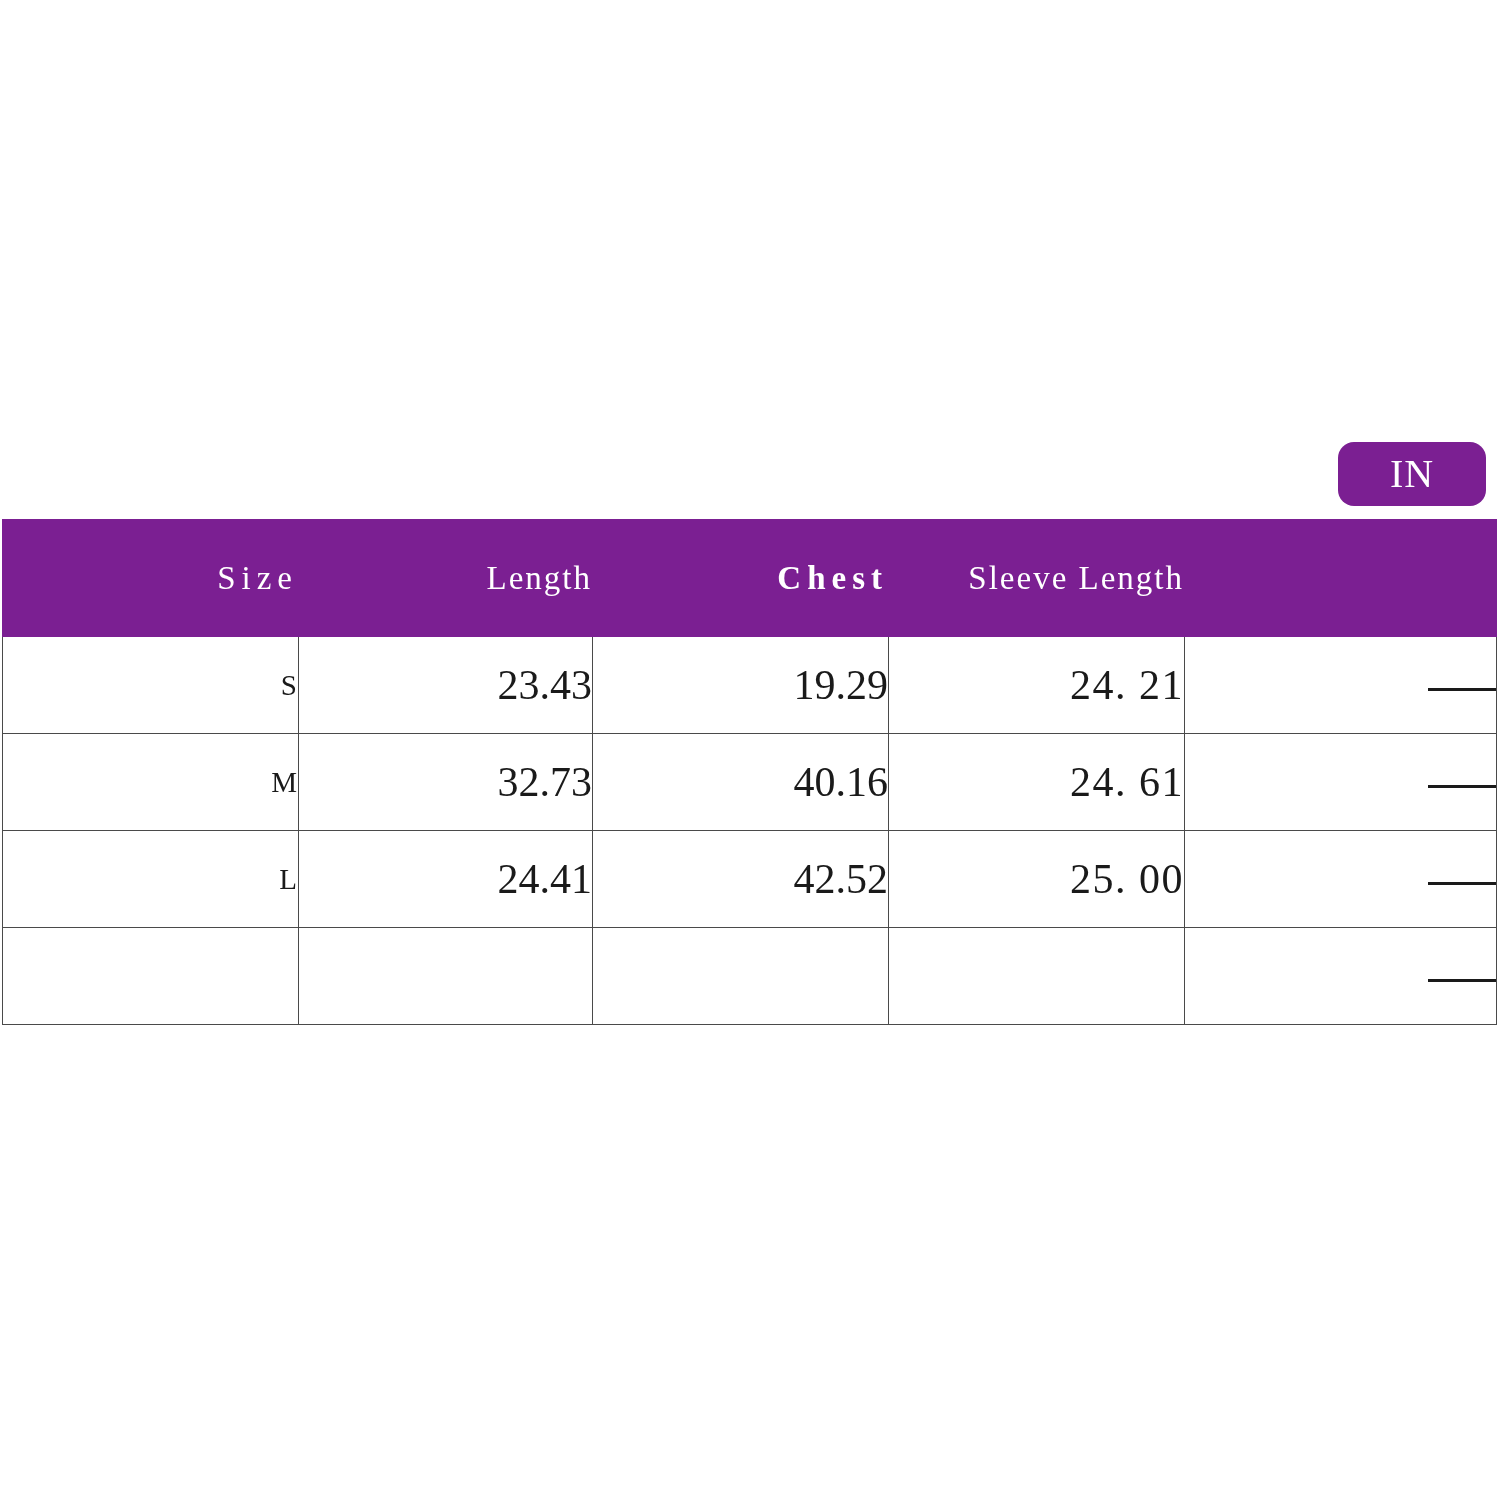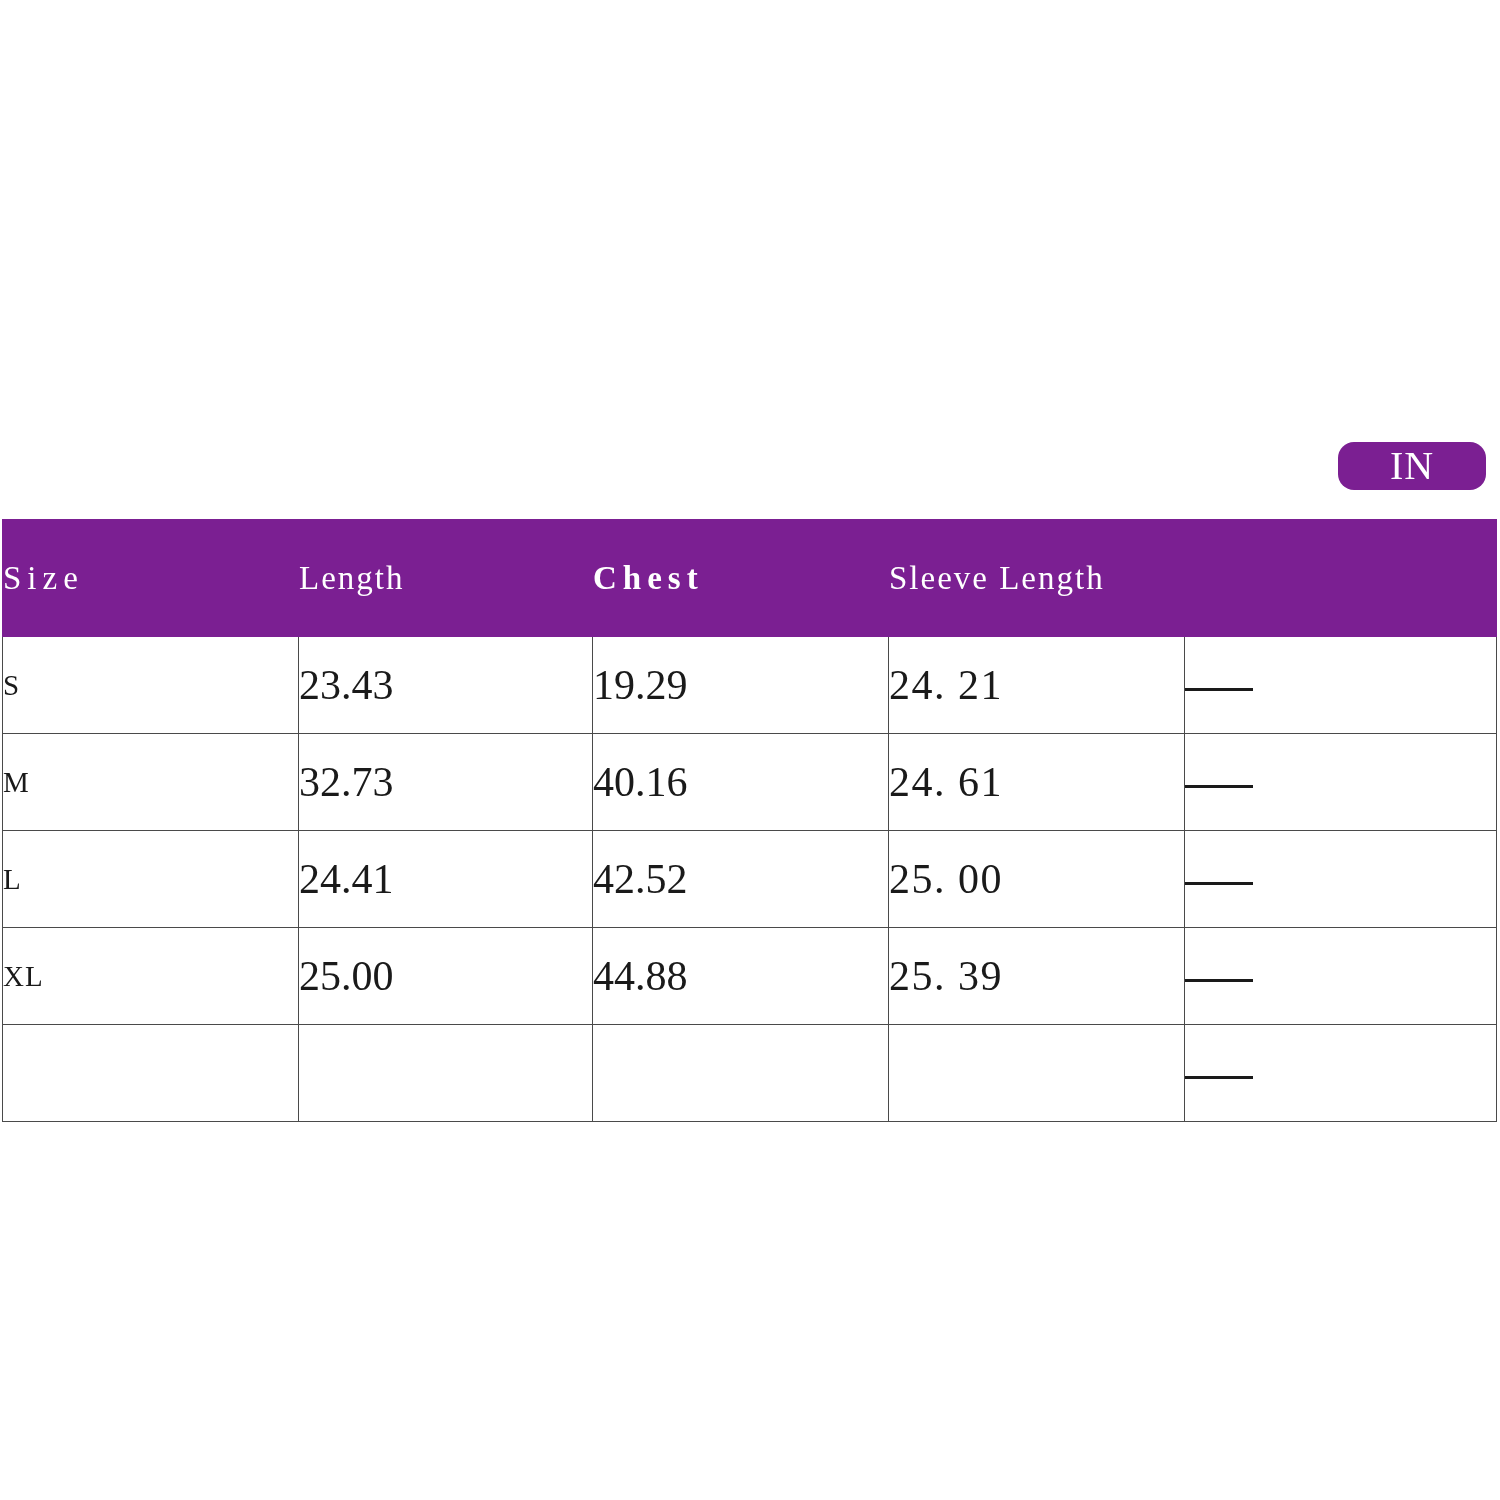--- a/index.html
+++ b/index.html
@@ -22,21 +22,21 @@
     width: 1500px;
     height: 1500px;
   }
 
   
   .unit-badge {
     position: absolute;
     left: 1338px;
     top: 442px;
     width: 148px;
-    height: 48px;
+    height: 64px;
     background: #7B1F92;
     border-radius: 16px;
     display: flex;
     align-items: center;
     justify-content: center;
   }
   .unit-badge .unit-text {
     color: #ffffff;
     font-size: 40px;
     font-family: "Liberation Serif", serif;
@@ -49,21 +49,21 @@
     position: absolute;
     left: 2px;
     top: 519px;
     width: 1494px;
     border-collapse: collapse;
     table-layout: fixed;
   }
   .size-table td, .size-table th {
     border: 1px solid #4a4a4a;
     padding: 0;
-    text-align: left;
+    text-align: right;
     vertical-align: middle;
   }
   .size-table thead th {
     background: #7B1F92;
     color: #ffffff;
     height: 116px;
     font-weight: normal;
     font-size: 33px;
     letter-spacing: 2px;
     border-color: #7B1F92;
@@ -149,27 +149,20 @@
         <td><span class="dash"></span></td>
       </tr>
       <tr>
         <td class="cell-size">L</td>
         <td class="cell-length">24.41</td>
         <td class="cell-chest">42.52</td>
         <td class="cell-sleeve">25. 00</td>
         <td><span class="dash"></span></td>
       </tr>
       <tr>
-        <td class="cell-size">XL</td>
-        <td class="cell-length">25.00</td>
-        <td class="cell-chest">44.88</td>
-        <td class="cell-sleeve">25. 39</td>
-        <td><span class="dash"></span></td>
-      </tr>
-      <tr>
         <td class="cell-size"></td>
         <td class="cell-length"></td>
         <td class="cell-chest"></td>
         <td class="cell-sleeve"></td>
         <td><span class="dash"></span></td>
       </tr>
     </tbody>
   </table>
 
 </div>

